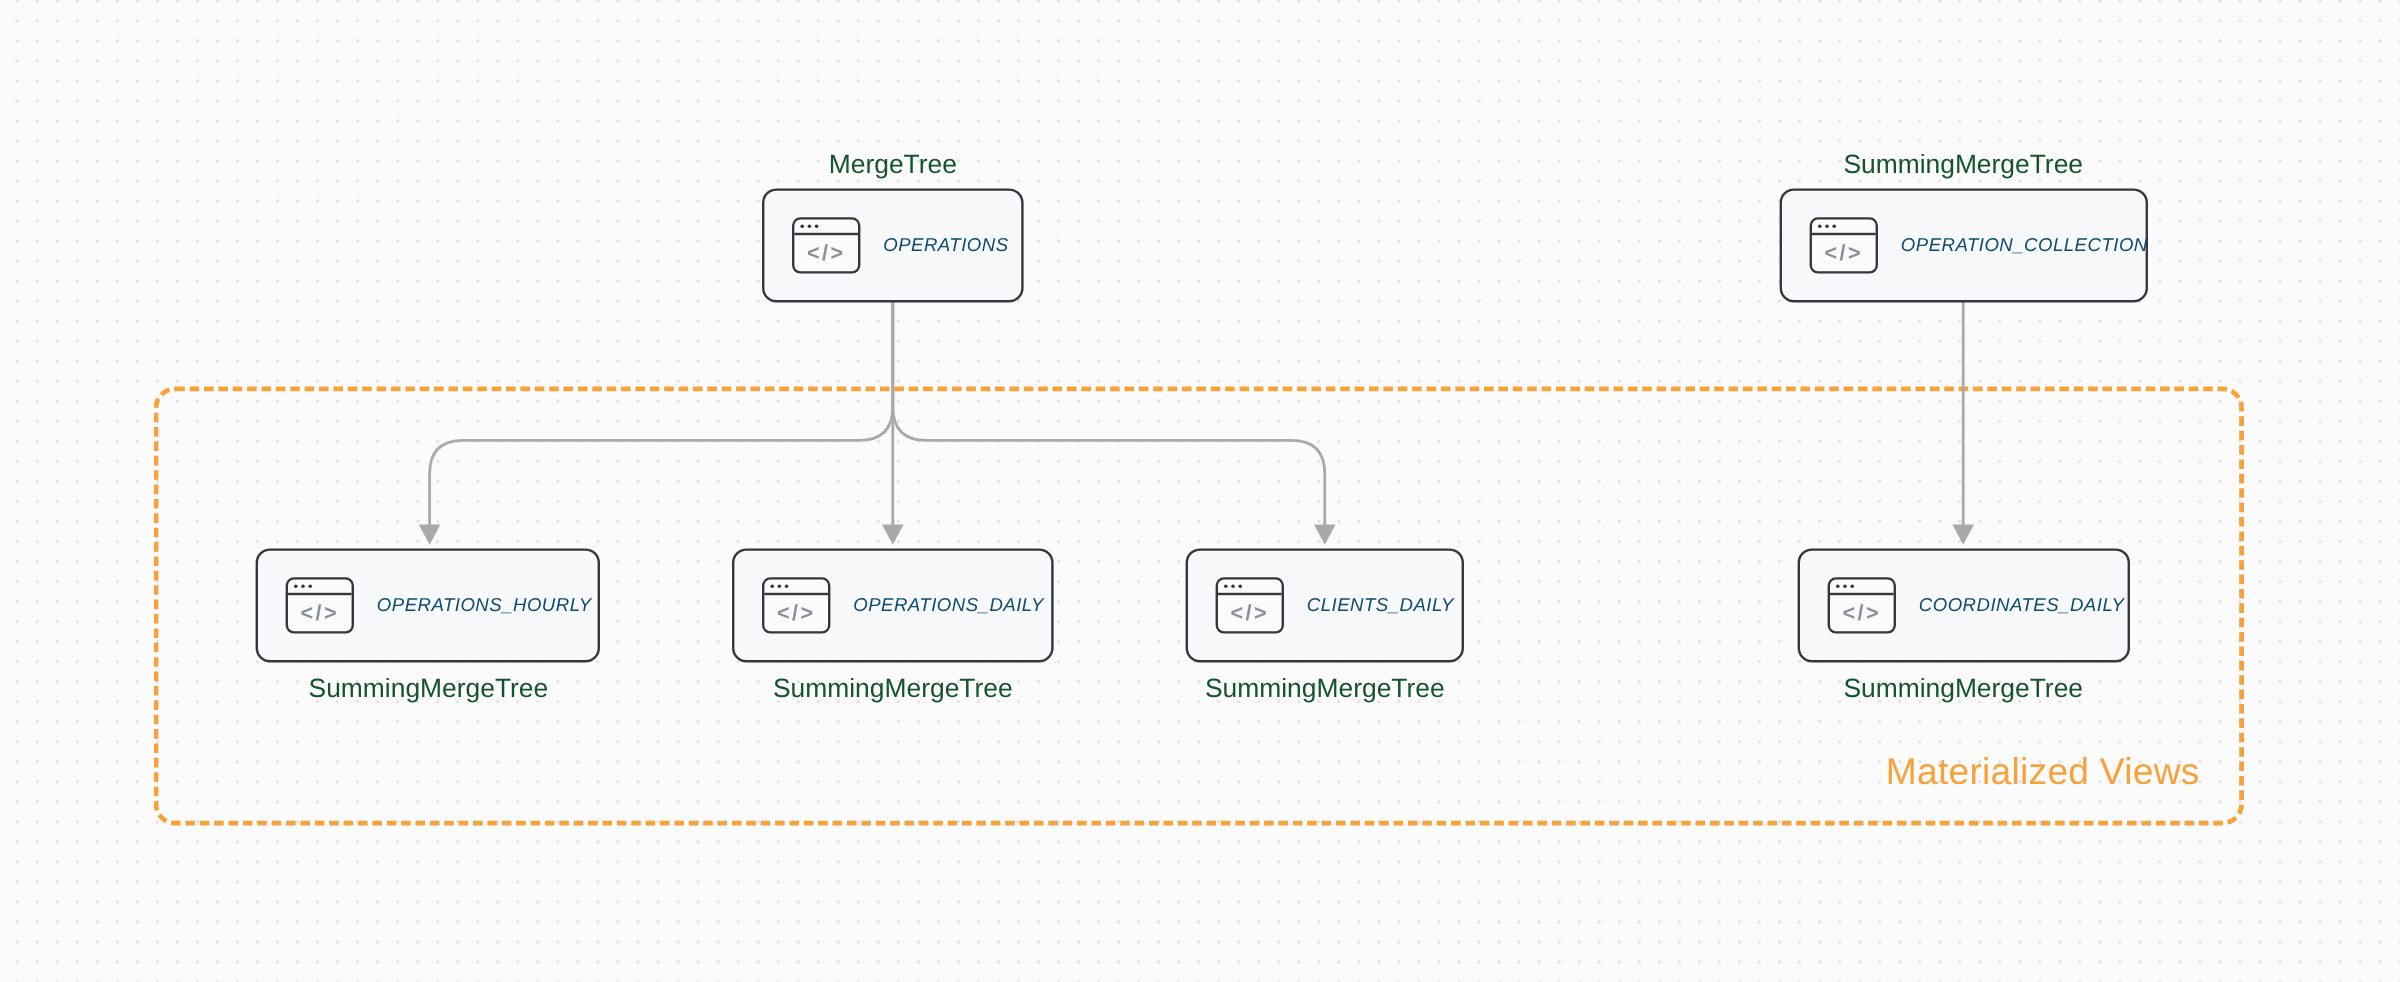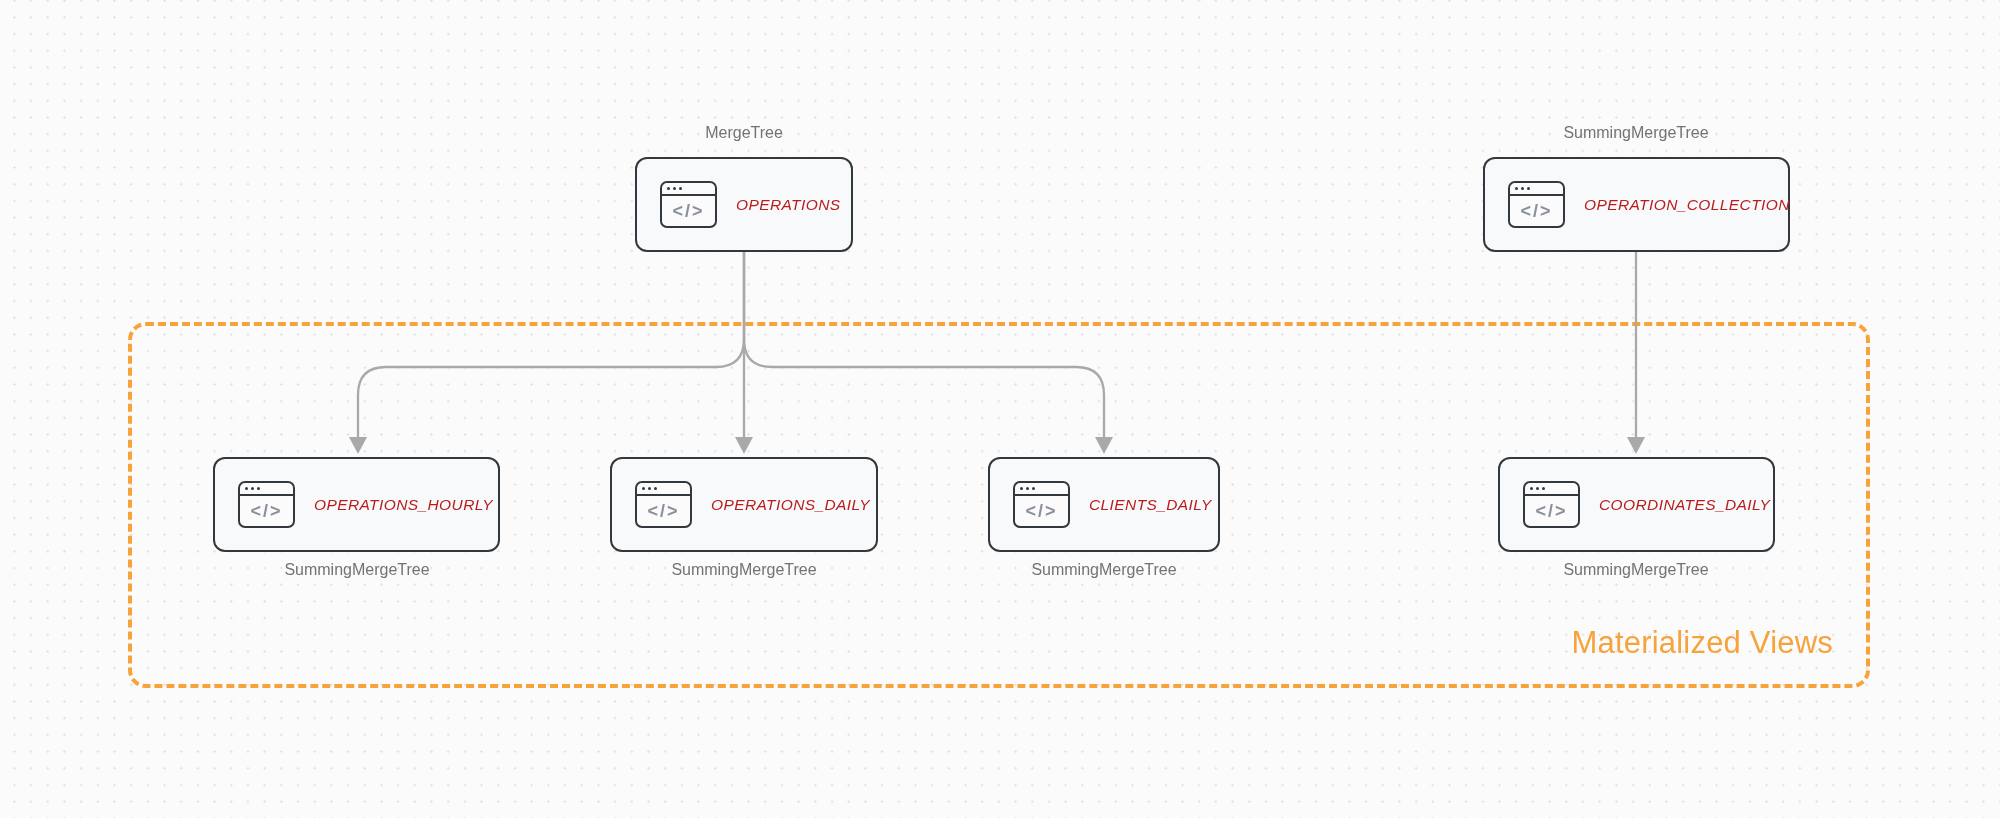--- a/index.html
+++ b/index.html
@@ -56,43 +56,43 @@
     font-size: 31px;
     font-weight: 500;
     letter-spacing: 0.2px;
     color: #f7a23b;
     white-space: nowrap;
   }
   
   .engine-label {
     position: absolute;
     transform: translateX(-50%);
-    font-size: 16px;
-    color: #737373;
+    font-size: 22px;
+    color: #14532d;
     white-space: nowrap;
     text-align: center;
   }
   
   .node {
     position: absolute;
     box-sizing: border-box;
     height: 95px;
     background: #f8f9fa;
     border: 2.6px solid #33383d;
     border-radius: 12px;
     display: flex;
     align-items: center;
     padding-left: 23px;
     gap: 19px;
   }
   .tname {
     font-size: 15.5px;
     font-style: italic;
     letter-spacing: 0.4px;
-    color: #b91c1c;
+    color: #0c4a6e;
     white-space: nowrap;
   }
   
   .win-icon {
     width: 57px;
     height: 47px;
     box-sizing: border-box;
     border: 2.5px solid #33383d;
     border-radius: 7px;
     background: #fbfbfc;

